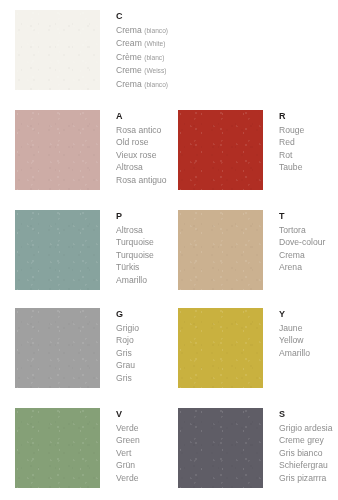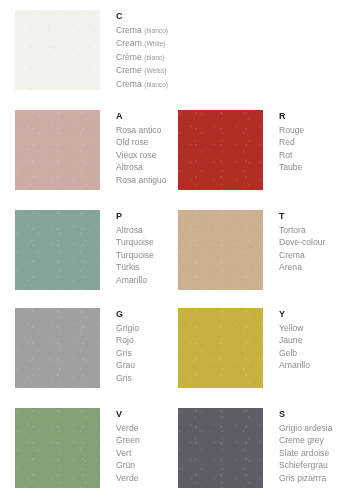--- a/index.html
+++ b/index.html
@@ -187,23 +187,22 @@
           </ul>
         </div>
       </div>
       <div class="cell col-right">
         <div class="chip" style="background: rgb(201, 177, 63);">
           <div class="grain"></div>
         </div>
         <div class="info">
           <div class="code">Y</div>
           <ul class="names">
+            <li><span>Jaune</span></li>
             <li><span>Yellow</span></li>
-            <li><span>Jaune</span></li>
-            <li><span>Gelb</span></li>
             <li><span>Amarillo</span></li>
           </ul>
         </div>
       </div>
       <div class="cell col-left">
         <div class="chip" style="background: rgb(133, 160, 119);">
           <div class="grain"></div>
         </div>
         <div class="info">
           <div class="code">V</div>
@@ -218,20 +217,20 @@
       </div>
       <div class="cell col-right">
         <div class="chip" style="background: rgb(95, 93, 102);">
           <div class="grain"></div>
         </div>
         <div class="info">
           <div class="code">S</div>
           <ul class="names">
             <li><span>Grigio ardesia</span></li>
             <li><span>Creme grey</span></li>
-            <li><span>Slate ardoise</span></li>
+            <li><span>Gris bianco</span></li>
             <li><span>Schiefergrau</span></li>
             <li><span>Gris pizarrra</span></li>
           </ul>
         </div>
       </div>
     </div>
 </div>
 
 </body></html>

